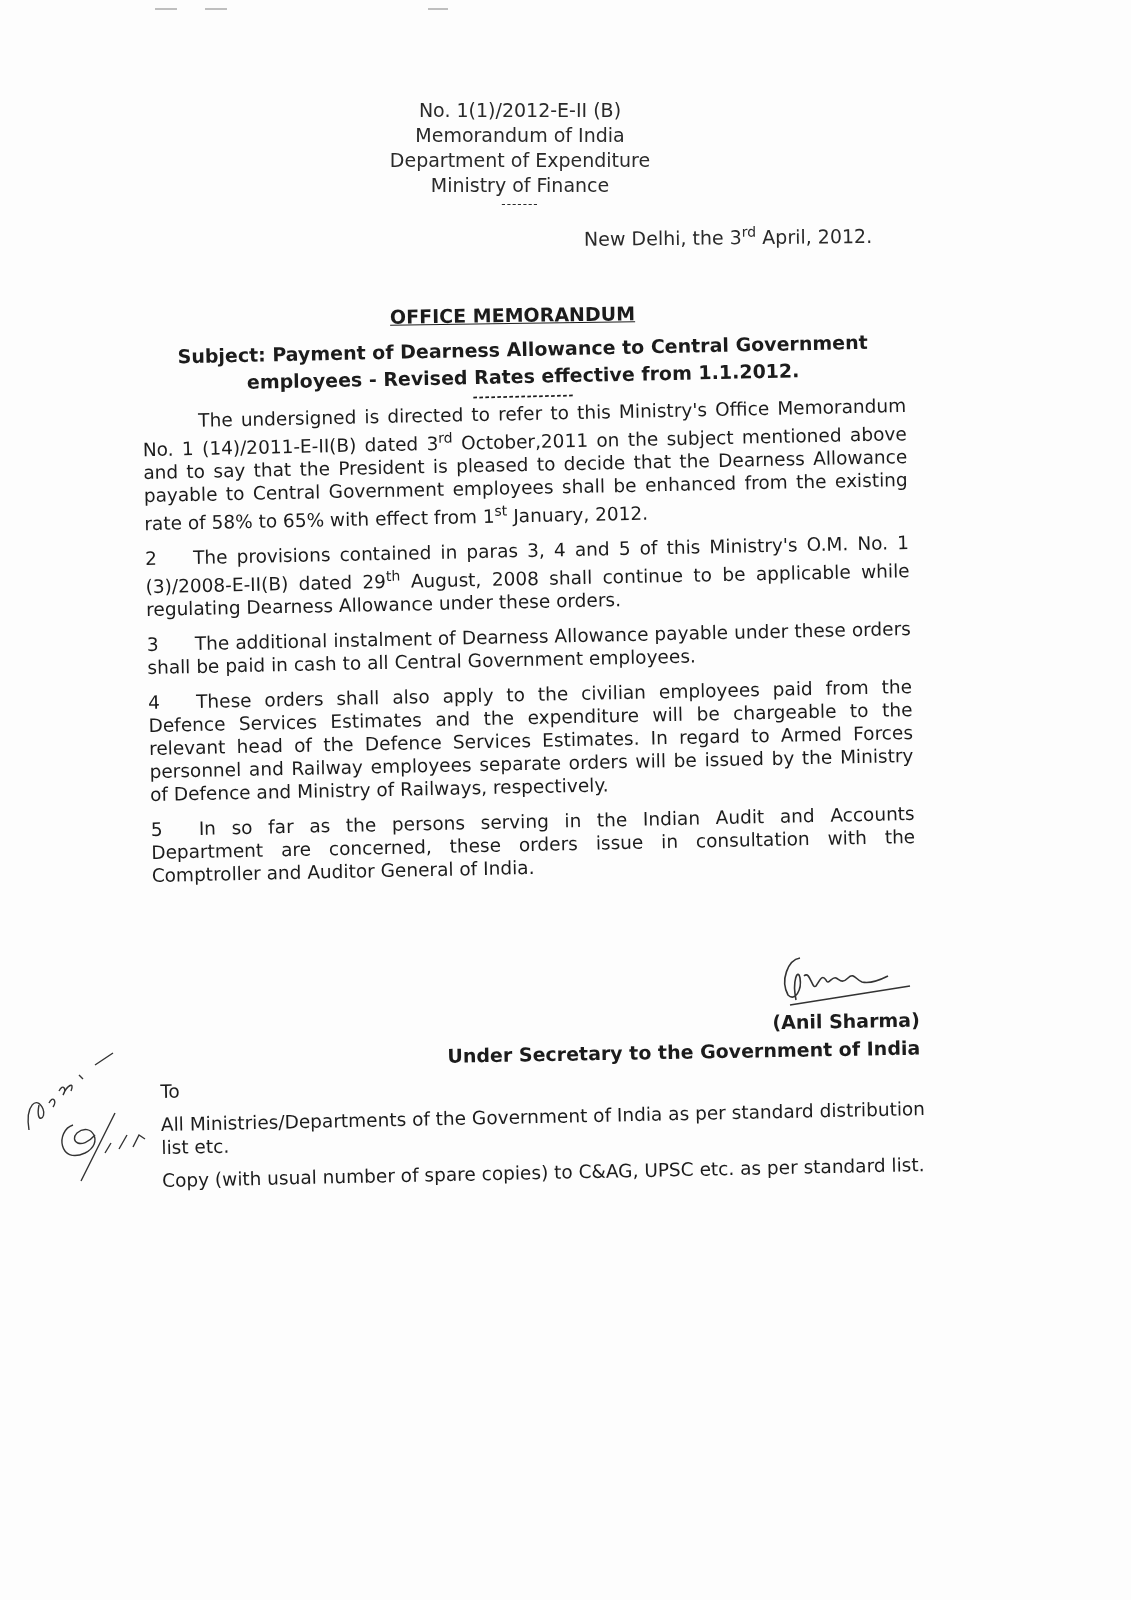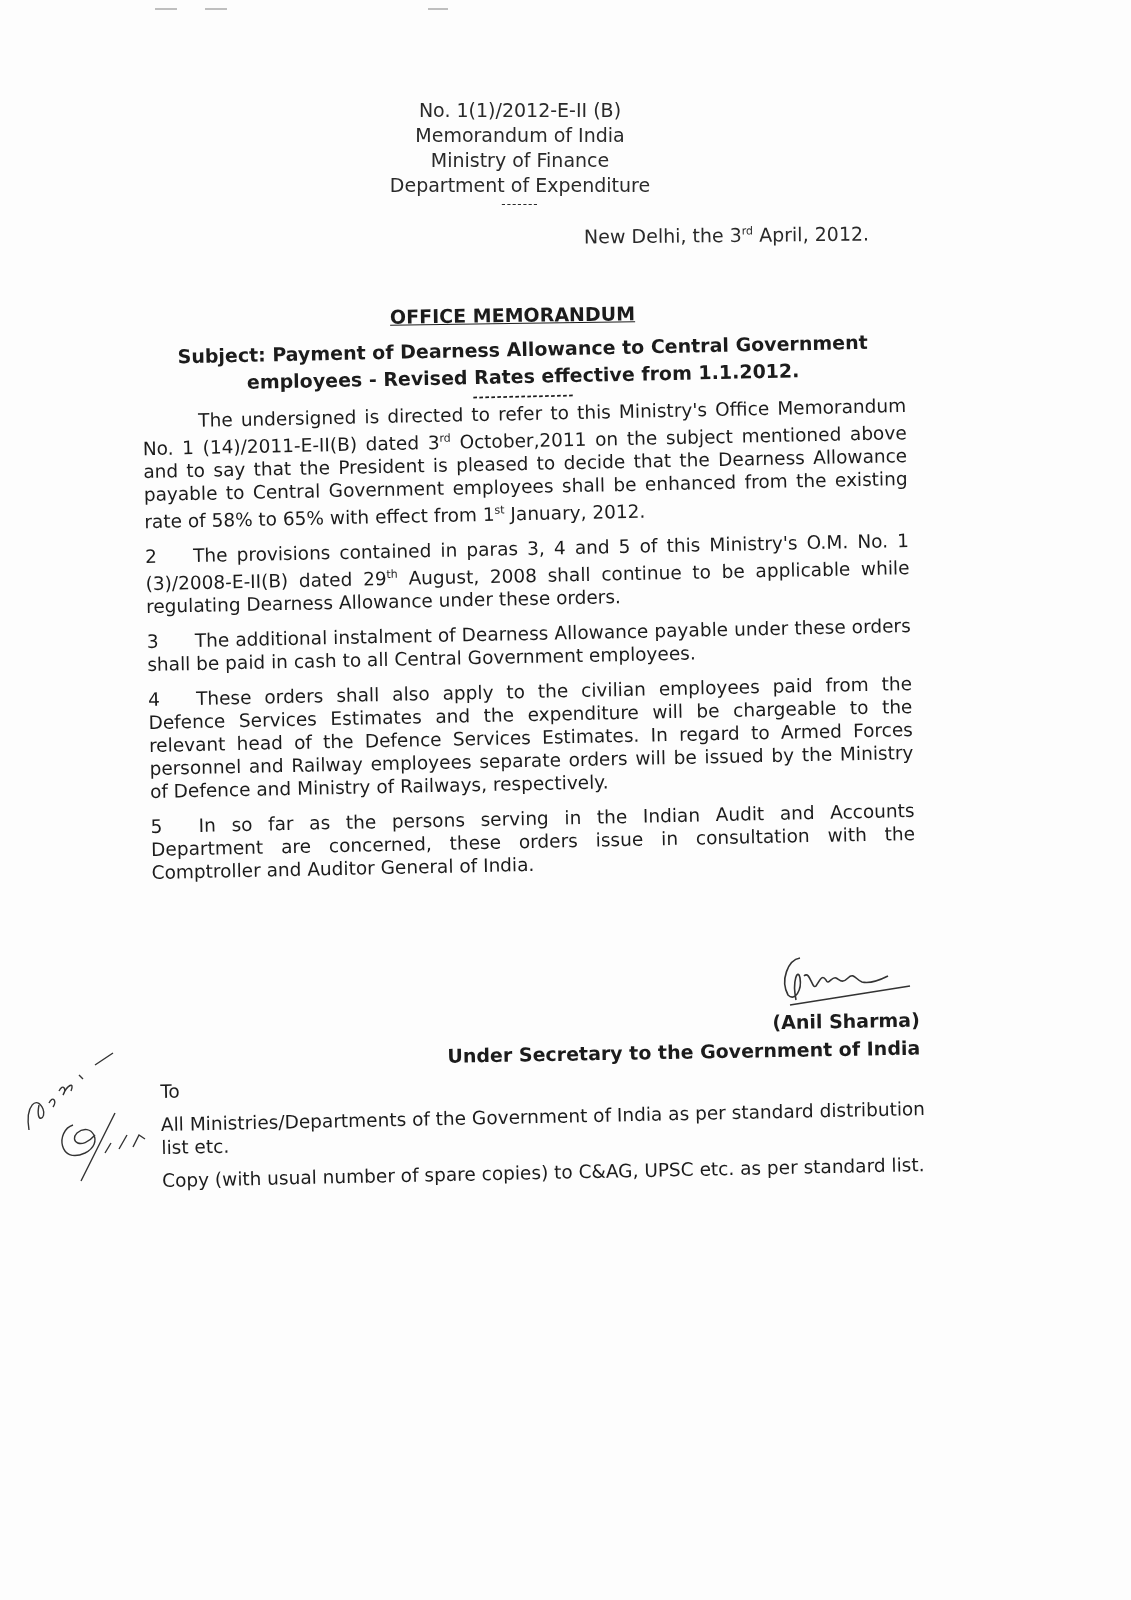--- a/index.html
+++ b/index.html
@@ -5,21 +5,21 @@
   html, body { margin: 0; padding: 0; background: #ffffff; }
   body { width: 1131px; height: 1600px; position: relative; overflow: hidden;
          font-family: "DejaVu Sans", sans-serif; color: #1c1c1c; }
   .page { position: absolute; inset: 0; background: #fdfdfd; }
   .scanline { position: absolute; top: 8px; height: 2px; background: #bfbfbf; }
   .header { position: absolute; left: 360px; top: 78px; width: 320px; text-align: center;
             font-size: 19px; line-height: 25px; color: #2a2a2a; margin-top: 20px; }
   .header .dash { letter-spacing: 1px; font-size: 12px; line-height: 12px; }
   .date { position: absolute; left: 584px; top: 224px; font-size: 19px; color: #2a2a2a;
           transform: rotate(-0.6deg); }
-  sup { font-size: 11px; }
+  sup { font-size: 14px; }
   .om-title { position: absolute; left: 390px; top: 304px; font-size: 19px; font-weight: bold;
               text-decoration: underline; transform: rotate(-0.8deg); }
   .subject { position: absolute; left: 138px; top: 336px; width: 770px; text-align: center;
              font-size: 19px; font-weight: bold; line-height: 27px; transform: rotate(-1.2deg); }
   .subject .dash { font-size: 12px; line-height: 12px; letter-spacing: 1px; }
   .body { position: absolute; left: 142px; top: 410px; width: 764px; font-size: 18.5px;
           line-height: 23px; text-align: justify; transform: rotate(-1.2deg); transform-origin: left top; }
   .para { margin: 0 0 12px 0; }
   .para .num { display: inline-block; width: 48px; }
   .para.first { text-indent: 56px; }
@@ -36,22 +36,22 @@
 
 <div class="page">
 
   <div class="scanline" style="left:155px;width:22px;"></div>
   <div class="scanline" style="left:205px;width:22px;"></div>
   <div class="scanline" style="left:428px;width:20px;"></div>
 
   <div class="header">
     <div>No. 1(1)/2012-E-II (B)</div>
     <div>Memorandum of India</div>
+    <div>Department of Expenditure</div>
     <div>Ministry of Finance</div>
-    <div>Department of Expenditure</div>
     <div class="dash">-------</div>
   </div>
 
   <div class="date">
     <span>New Delhi, the 3</span><sup>rd</sup><span> April, 2012.</span>
   </div>
 
   <div class="om-title">OFFICE MEMORANDUM</div>
 
   <div class="subject">

